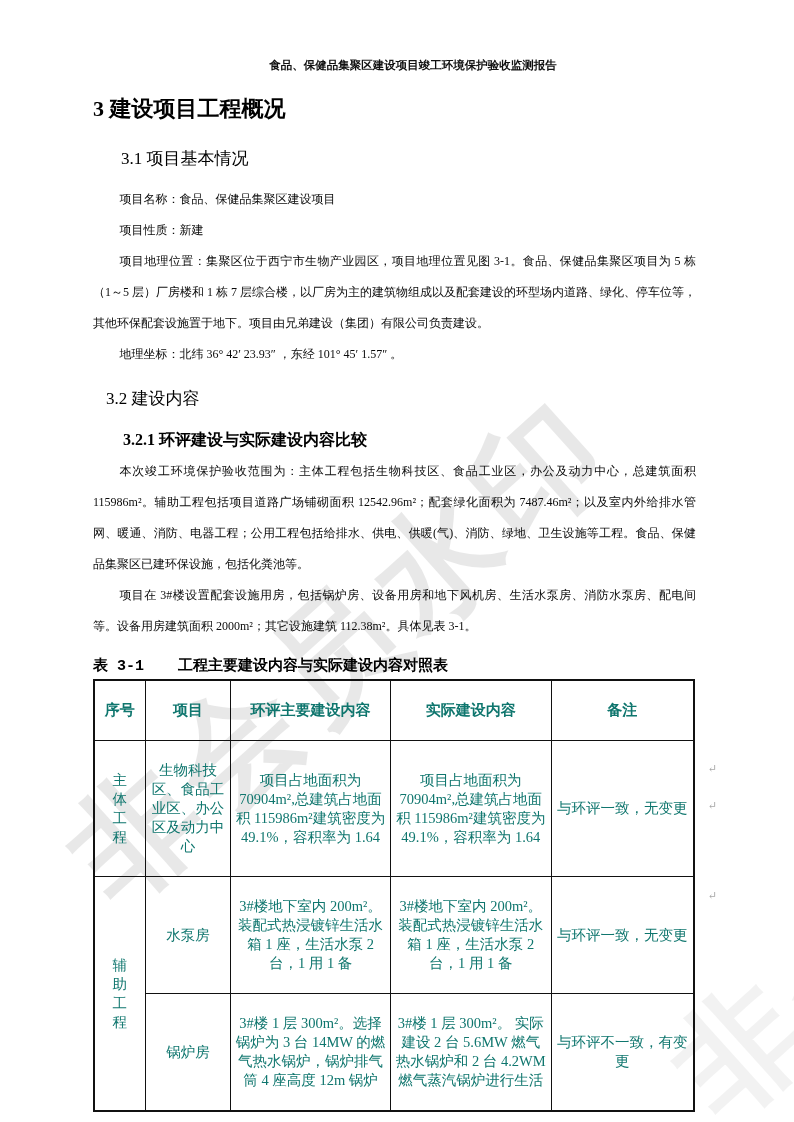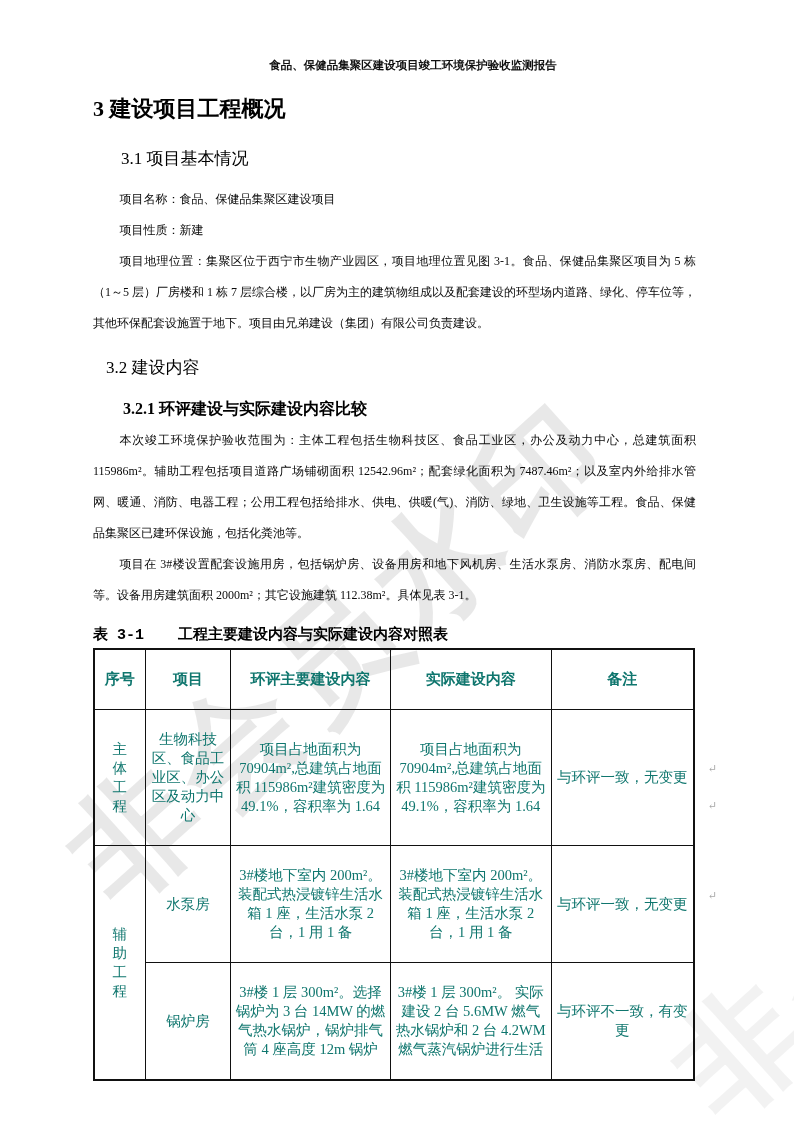--- a/index.html
+++ b/index.html
@@ -71,20 +71,21 @@
   <div class="layer">
     <div class="doc-header">食品、保健品集聚区建设项目竣工环境保护验收监测报告</div>
 
     <div class="content">
       <div class="h1">3 建设项目工程概况</div>
 
       <div class="h2 h2-31">3.1 项目基本情况</div>
       <p class="para">项目名称：食品、保健品集聚区建设项目</p>
       <p class="para">项目性质：新建</p>
       <p class="para">项目地理位置：集聚区位于西宁市生物产业园区，项目地理位置见图 3-1。食品、保健品集聚区项目为 5 栋（1～5 层）厂房楼和 1 栋 7 层综合楼，以厂房为主的建筑物组成以及配套建设的环型场内道路、绿化、停车位等，其他环保配套设施置于地下。项目由兄弟建设（集团）有限公司负责建设。</p>
+      <p class="para">地理坐标：北纬 36° 42′ 23.93″ ，东经 101° 45′ 1.57″ 。</p>
 
       <div class="h2 h2-32">3.2 建设内容</div>
       <div class="h3">3.2.1 环评建设与实际建设内容比较</div>
       <p class="para">本次竣工环境保护验收范围为：主体工程包括生物科技区、食品工业区，办公及动力中心，总建筑面积 115986m²。辅助工程包括项目道路广场铺砌面积 12542.96m²；配套绿化面积为 7487.46m²；以及室内外给排水管网、暖通、消防、电器工程；公用工程包括给排水、供电、供暖(气)、消防、绿地、卫生设施等工程。食品、保健品集聚区已建环保设施，包括化粪池等。</p>
       <p class="para">项目在 3#楼设置配套设施用房，包括锅炉房、设备用房和地下风机房、生活水泵房、消防水泵房、配电间等。设备用房建筑面积 2000m²；其它设施建筑 112.38m²。具体见表 3-1。</p>
 
       <div class="caption">
         <span>表 3-1</span><span class="cap-gap"></span><span>工程主要建设内容与实际建设内容对照表</span>
       </div>
 

